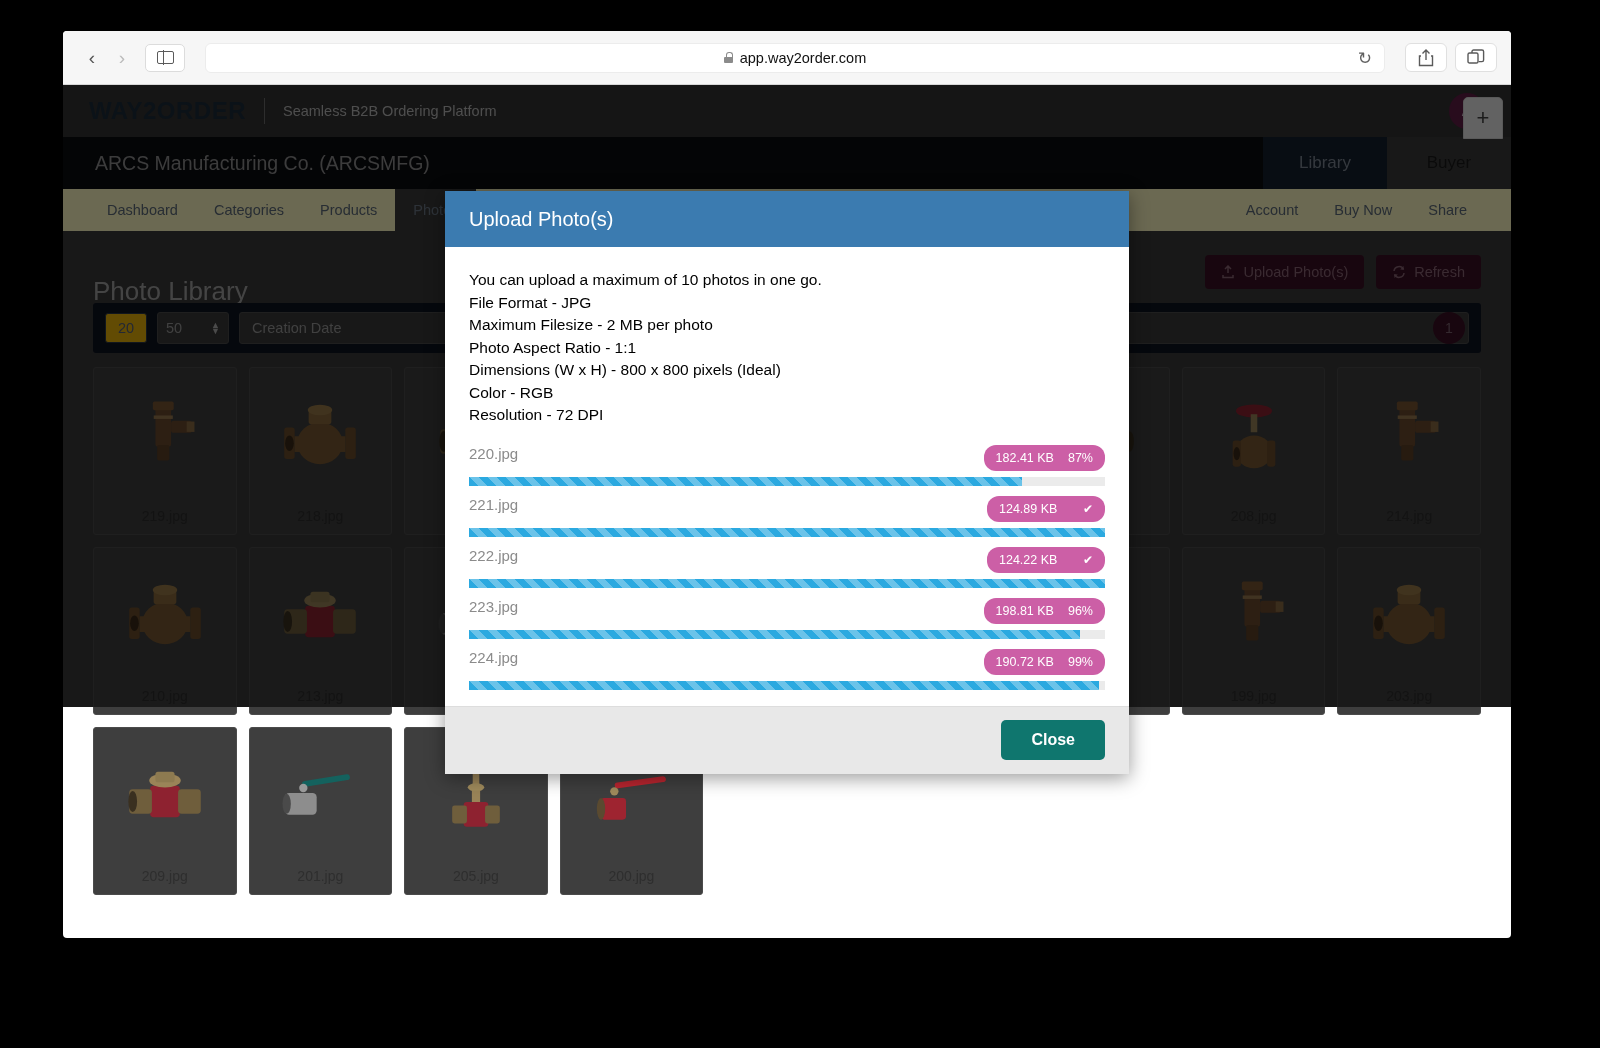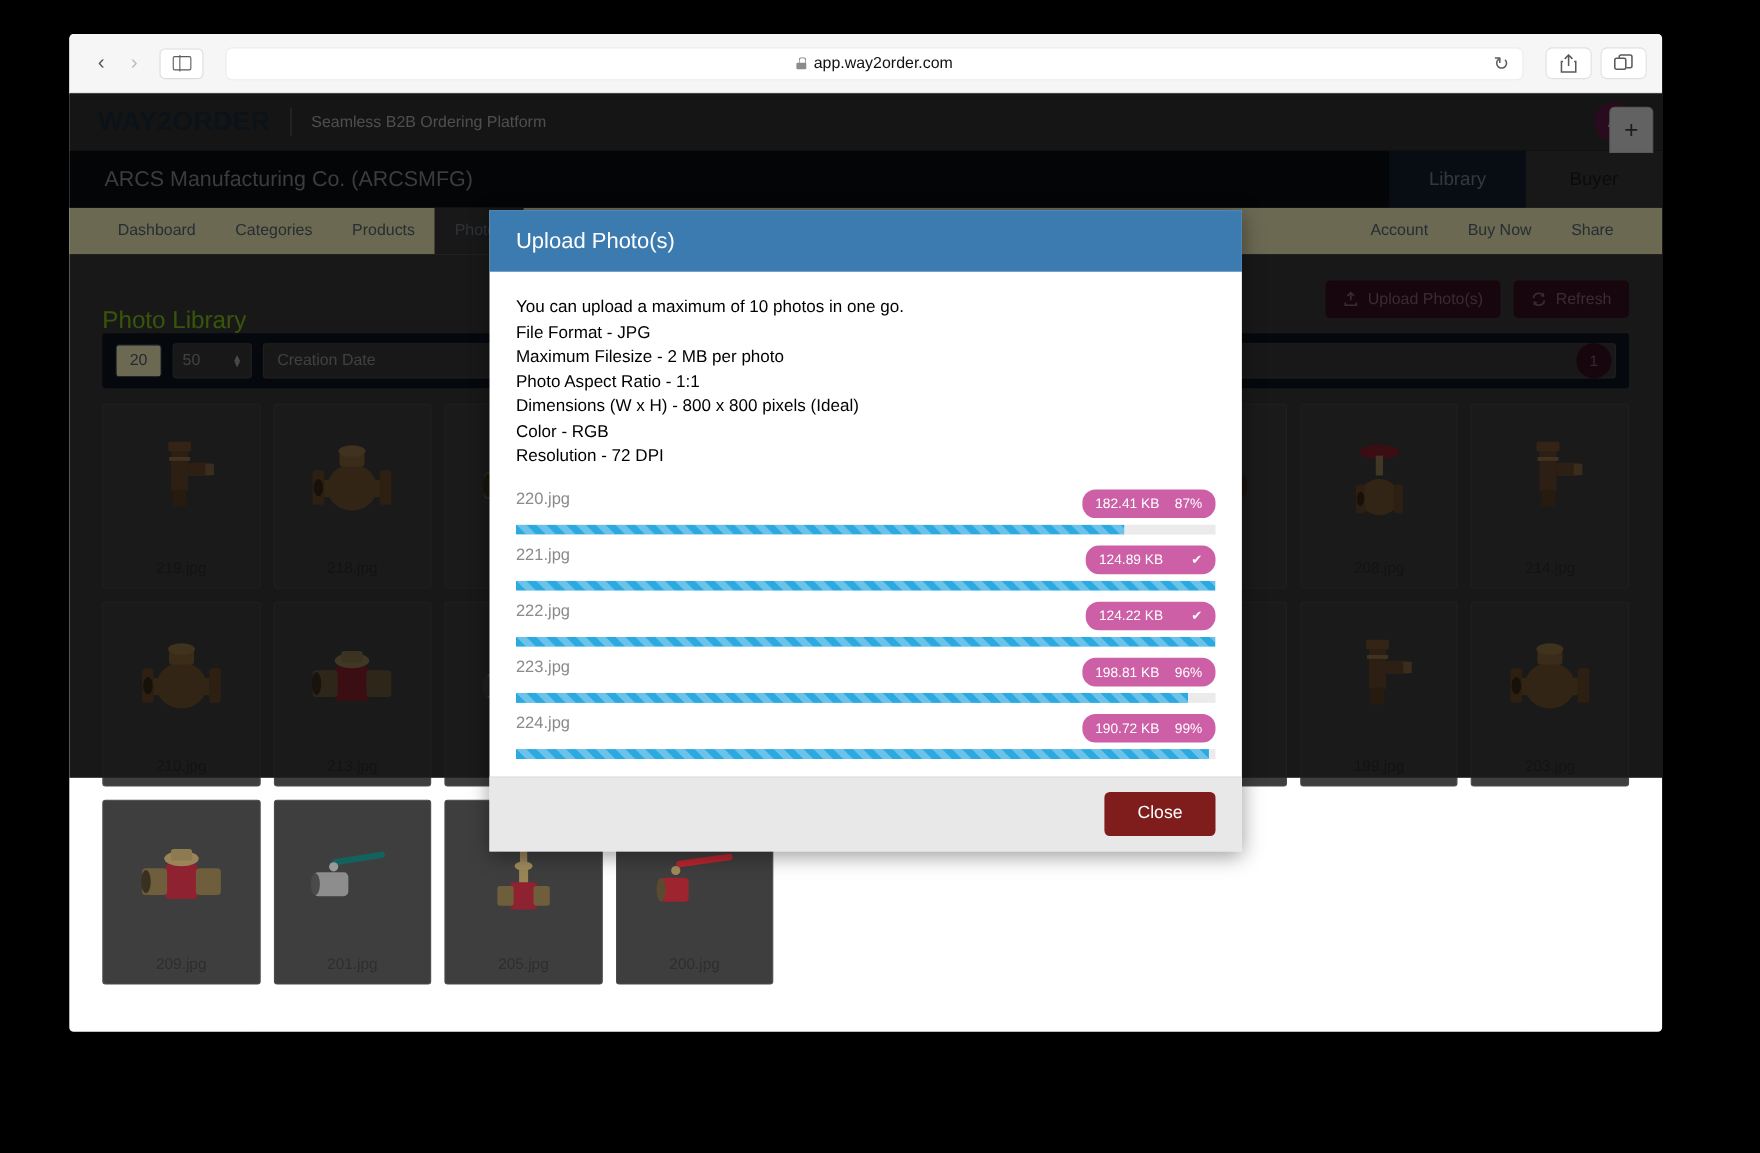--- a/index.html
+++ b/index.html
@@ -190,21 +190,21 @@
   #nav-right {
     position: absolute; right: 26px; top: 0; bottom: 0;
     display: flex;
   }
 
   #content { padding: 18px 30px 0 30px; }
   #content-head {
     display: flex; align-items: center; justify-content: space-between;
     height: 46px;
   }
-  #page-title { font-size: 22px; color: #84cc16; margin-top: 38px; }
+  #page-title { font-size: 26px; color: #a3a3a3; margin-top: 38px; }
   #head-actions { display: flex; gap: 12px; }
   .action-btn {
     background: #3a0f24;
     color: #8a6575;
     border: none;
     border-radius: 4px;
     font-size: 14.5px;
     padding: 9px 16px;
     display: flex; align-items: center; gap: 8px;
   }
@@ -213,21 +213,21 @@
     margin-top: 8px;
     height: 50px;
     background: #0d1420;
     border-radius: 3px;
     display: flex; align-items: center;
     padding: 0 12px;
     position: relative;
   }
   #count-box {
     width: 42px; height: 30px;
-    background: #fef9c3;
+    background: #eab308;
     border: 1px solid #2a3647;
     border-radius: 3px;
     color: #56617a;
     font-size: 14.5px;
     display: flex; align-items: center; justify-content: center;
   }
   #page-size {
     margin-left: 10px;
     width: 72px; height: 32px;
     background: #3a3a3a;
@@ -353,26 +353,27 @@
     background-size: 18px 18px;
   }
   #modal-footer {
     background: #e8e8e8;
     height: 68px;
     display: flex; align-items: center; justify-content: flex-end;
     padding: 0 24px;
     border-top: 1px solid #ddd;
   }
   #close-button {
-    background: #7f1d1d;
+    background: #0f766e;
     color: #fff;
     border: none;
     border-radius: 5px;
     font-size: 16px;
     padding: 11px 30px;
+    font-weight: bold;
   }
 </style>
 </head>
 <body>
 
 <div id="device">
 
   <div id="browser-bar">
     <div class="nav-btn">‹</div>
     <div class="nav-btn disabled">›</div>

